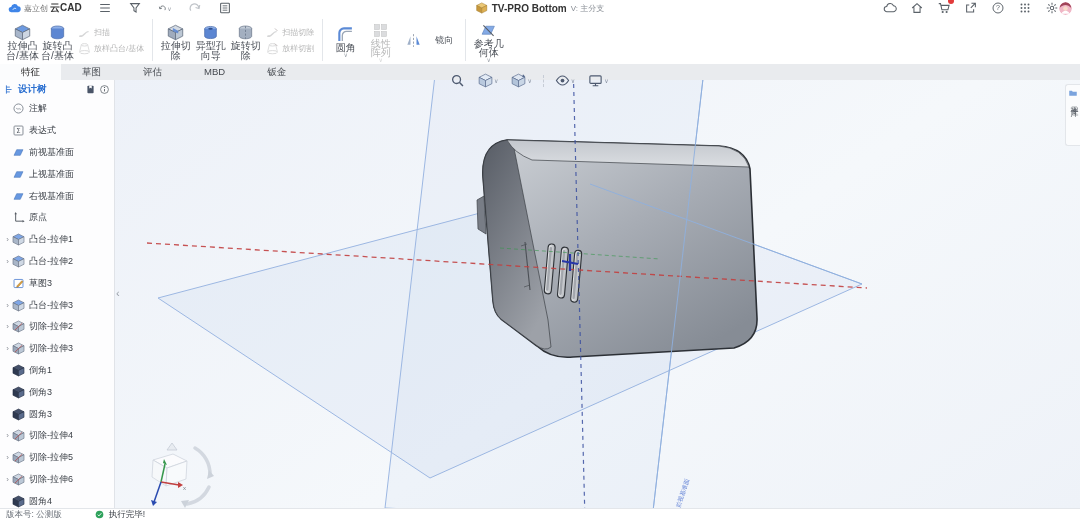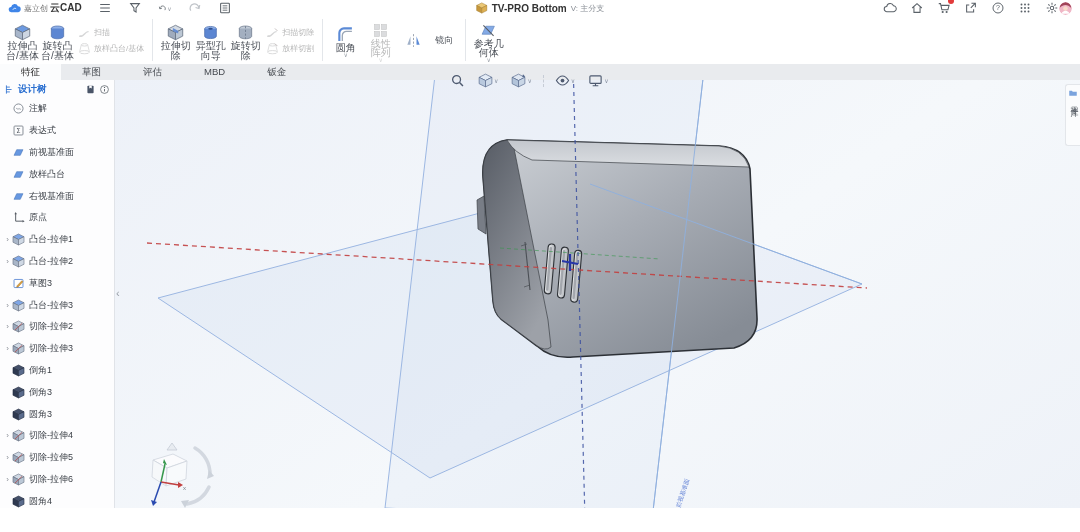--- a/index.html
+++ b/index.html
@@ -420,21 +420,21 @@
             <span class="tree-ic"><svg viewBox="0 0 16 16" xmlns="http://www.w3.org/2000/svg">
                 <path d="M2.5 11.5 5.8 4.5h7.7l-3.3 7Z" fill="#5f93e0" stroke="#3c6cb4" stroke-width=".7" opacity=".95"></path>
               </svg></span>
             <span>前视基准面</span>
           </div>
           <div class="tree-item">
             <span class="tree-caret"></span>
             <span class="tree-ic"><svg viewBox="0 0 16 16" xmlns="http://www.w3.org/2000/svg">
                 <path d="M2.5 11.5 5.8 4.5h7.7l-3.3 7Z" fill="#5f93e0" stroke="#3c6cb4" stroke-width=".7" opacity=".95"></path>
               </svg></span>
-            <span>放样凸台</span>
+            <span>上视基准面</span>
           </div>
           <div class="tree-item">
             <span class="tree-caret"></span>
             <span class="tree-ic"><svg viewBox="0 0 16 16" xmlns="http://www.w3.org/2000/svg">
                 <path d="M2.5 11.5 5.8 4.5h7.7l-3.3 7Z" fill="#5f93e0" stroke="#3c6cb4" stroke-width=".7" opacity=".95"></path>
               </svg></span>
             <span>右视基准面</span>
           </div>
           <div class="tree-item">
             <span class="tree-caret"></span>
@@ -713,14 +713,24 @@
     <span class="ic" data-icon="folder">
         <svg viewBox="0 0 16 16" xmlns="http://www.w3.org/2000/svg">
           <path d="M2 4.2h4.2L7.6 6H14v6.5H2Z" fill="#7aa3dd"></path>
         </svg>
       </span>
     <span class="right-tab-label">零件库</span>
   </div>
 
   <div class="collapse-handle">‹</div>
 
+  <footer class="statusbar">
+    <span class="sb-version">版本号: 公测版</span>
+    <span class="sb-check" data-icon="check">
+        <svg viewBox="0 0 16 16" xmlns="http://www.w3.org/2000/svg">
+          <circle cx="8" cy="8" r="6.8" fill="#2fa25c"></circle>
+          <path d="M4.8 8.3 7 10.5 11.3 5.7" stroke="#fff" stroke-width="1.6" fill="none"></path>
+        </svg>
+      </span>
+    <span class="sb-status">执行完毕!</span>
+  </footer>
 
 </div>
 
 </body></html>

